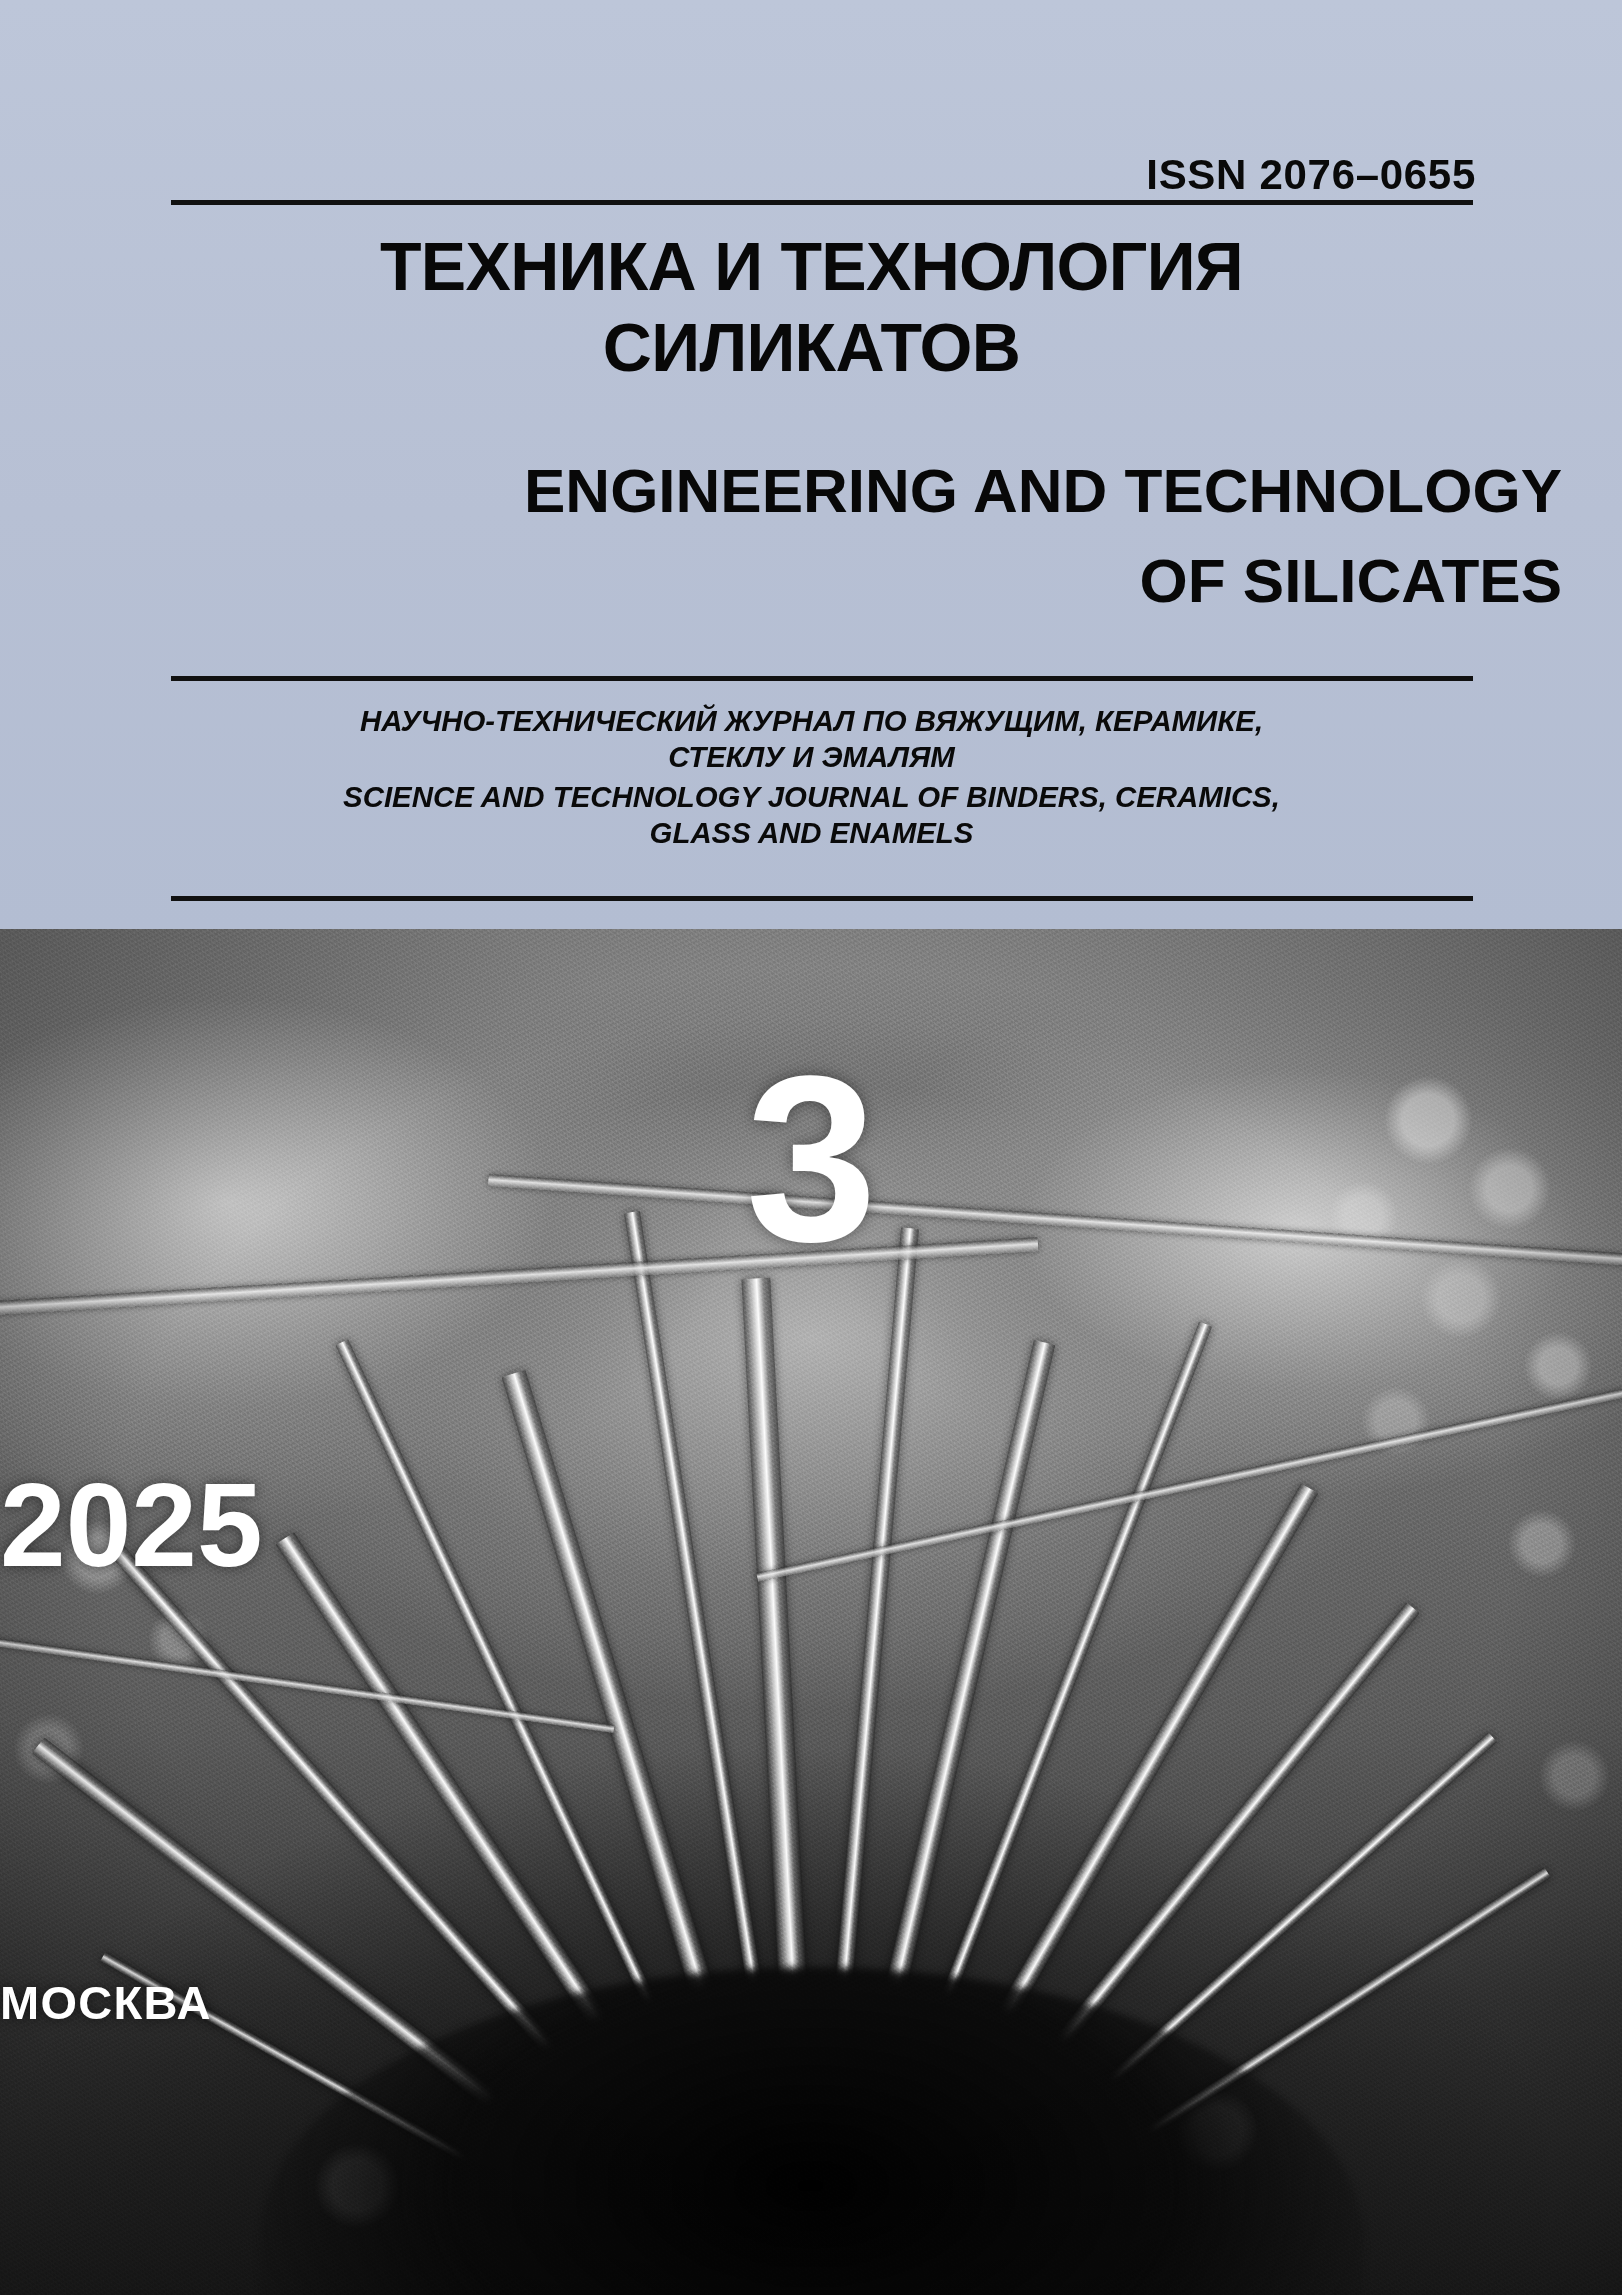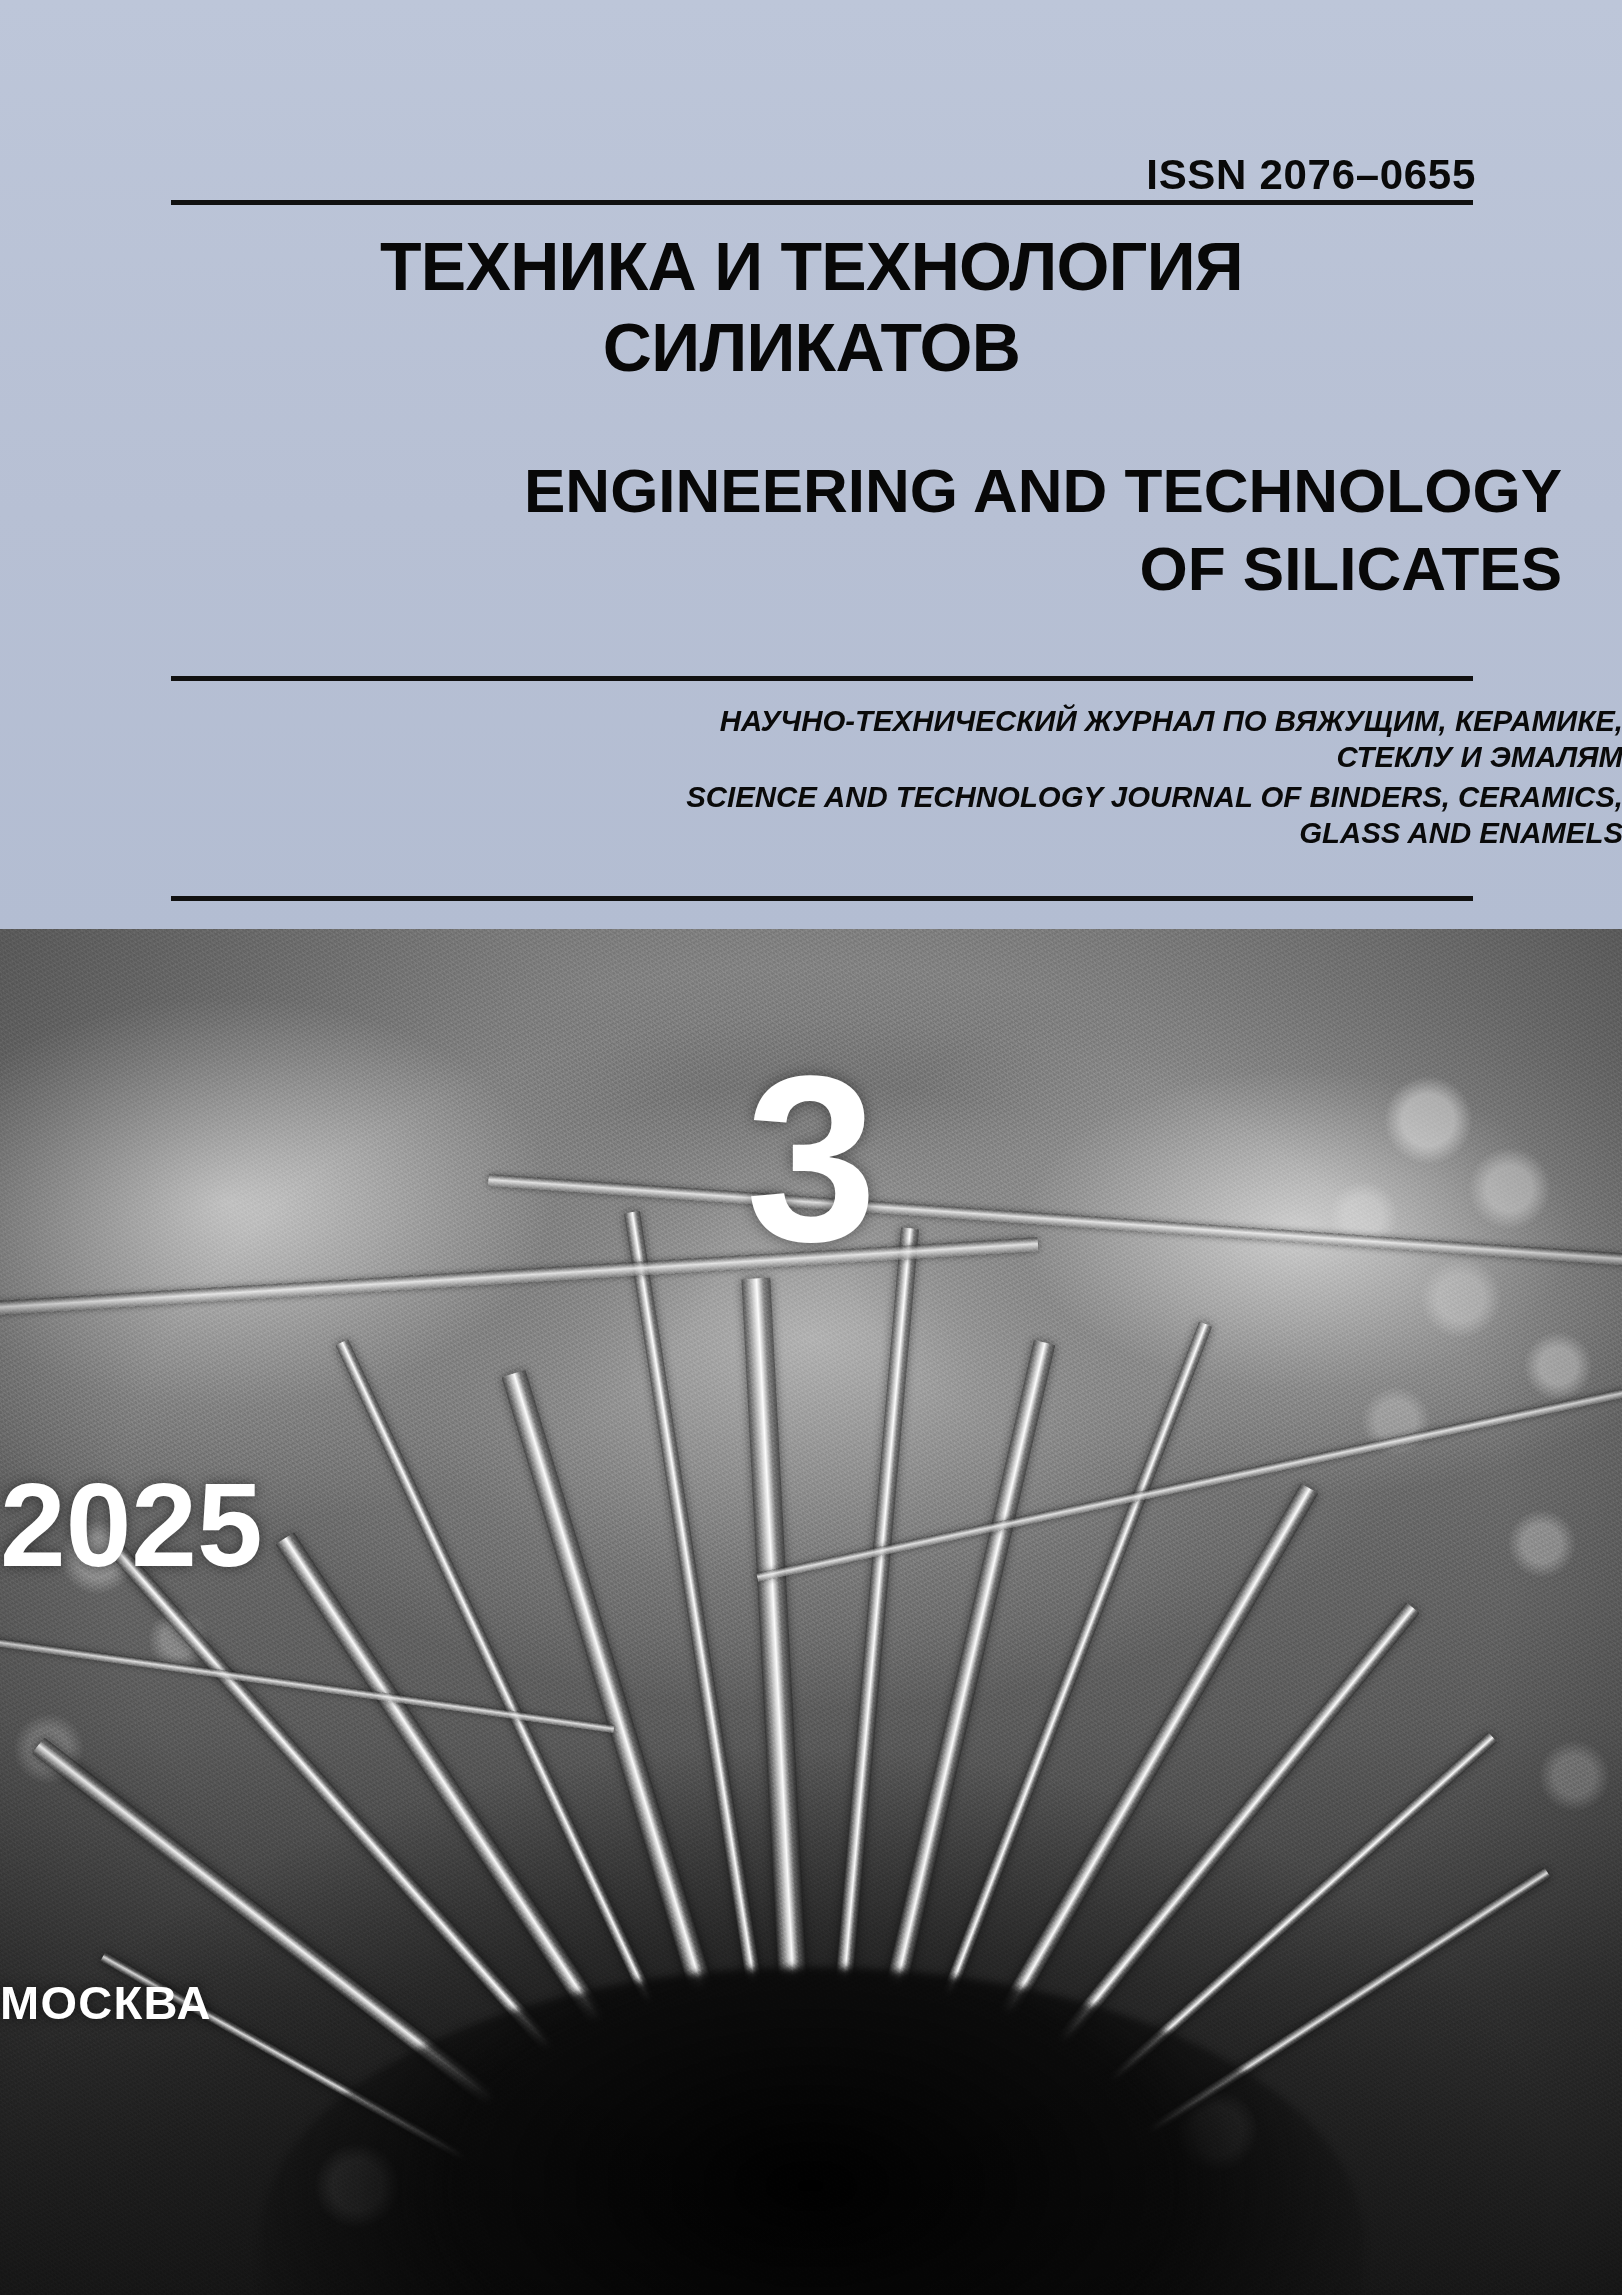--- a/index.html
+++ b/index.html
@@ -72,38 +72,37 @@
     width: 1562px;
     text-align: right;
     font-size: 62px;
     line-height: 1.06;
     font-weight: bold;
     letter-spacing: 0px;
     color: #080808;
   }
   .title-en .l2 {
     display: block;
-    margin-top: 12px;
+    margin-top: 24px;
   }
 
   .subtitle {
     position: absolute;
     left: 0;
     top: 703px;
     width: 1623px;
     text-align: center;
     font-size: 29.4px;
     line-height: 1.22;
     font-weight: bold;
     font-style: italic;
     color: #0a0a0a;
   }
   .subtitle .blk {
     display: block;
-    text-align: right;
   }
   .subtitle .sub-en {
     margin-top: 3.9px;
   }
 
   
   .photo {
     position: absolute;
     left: 0;
     top: 929px;

